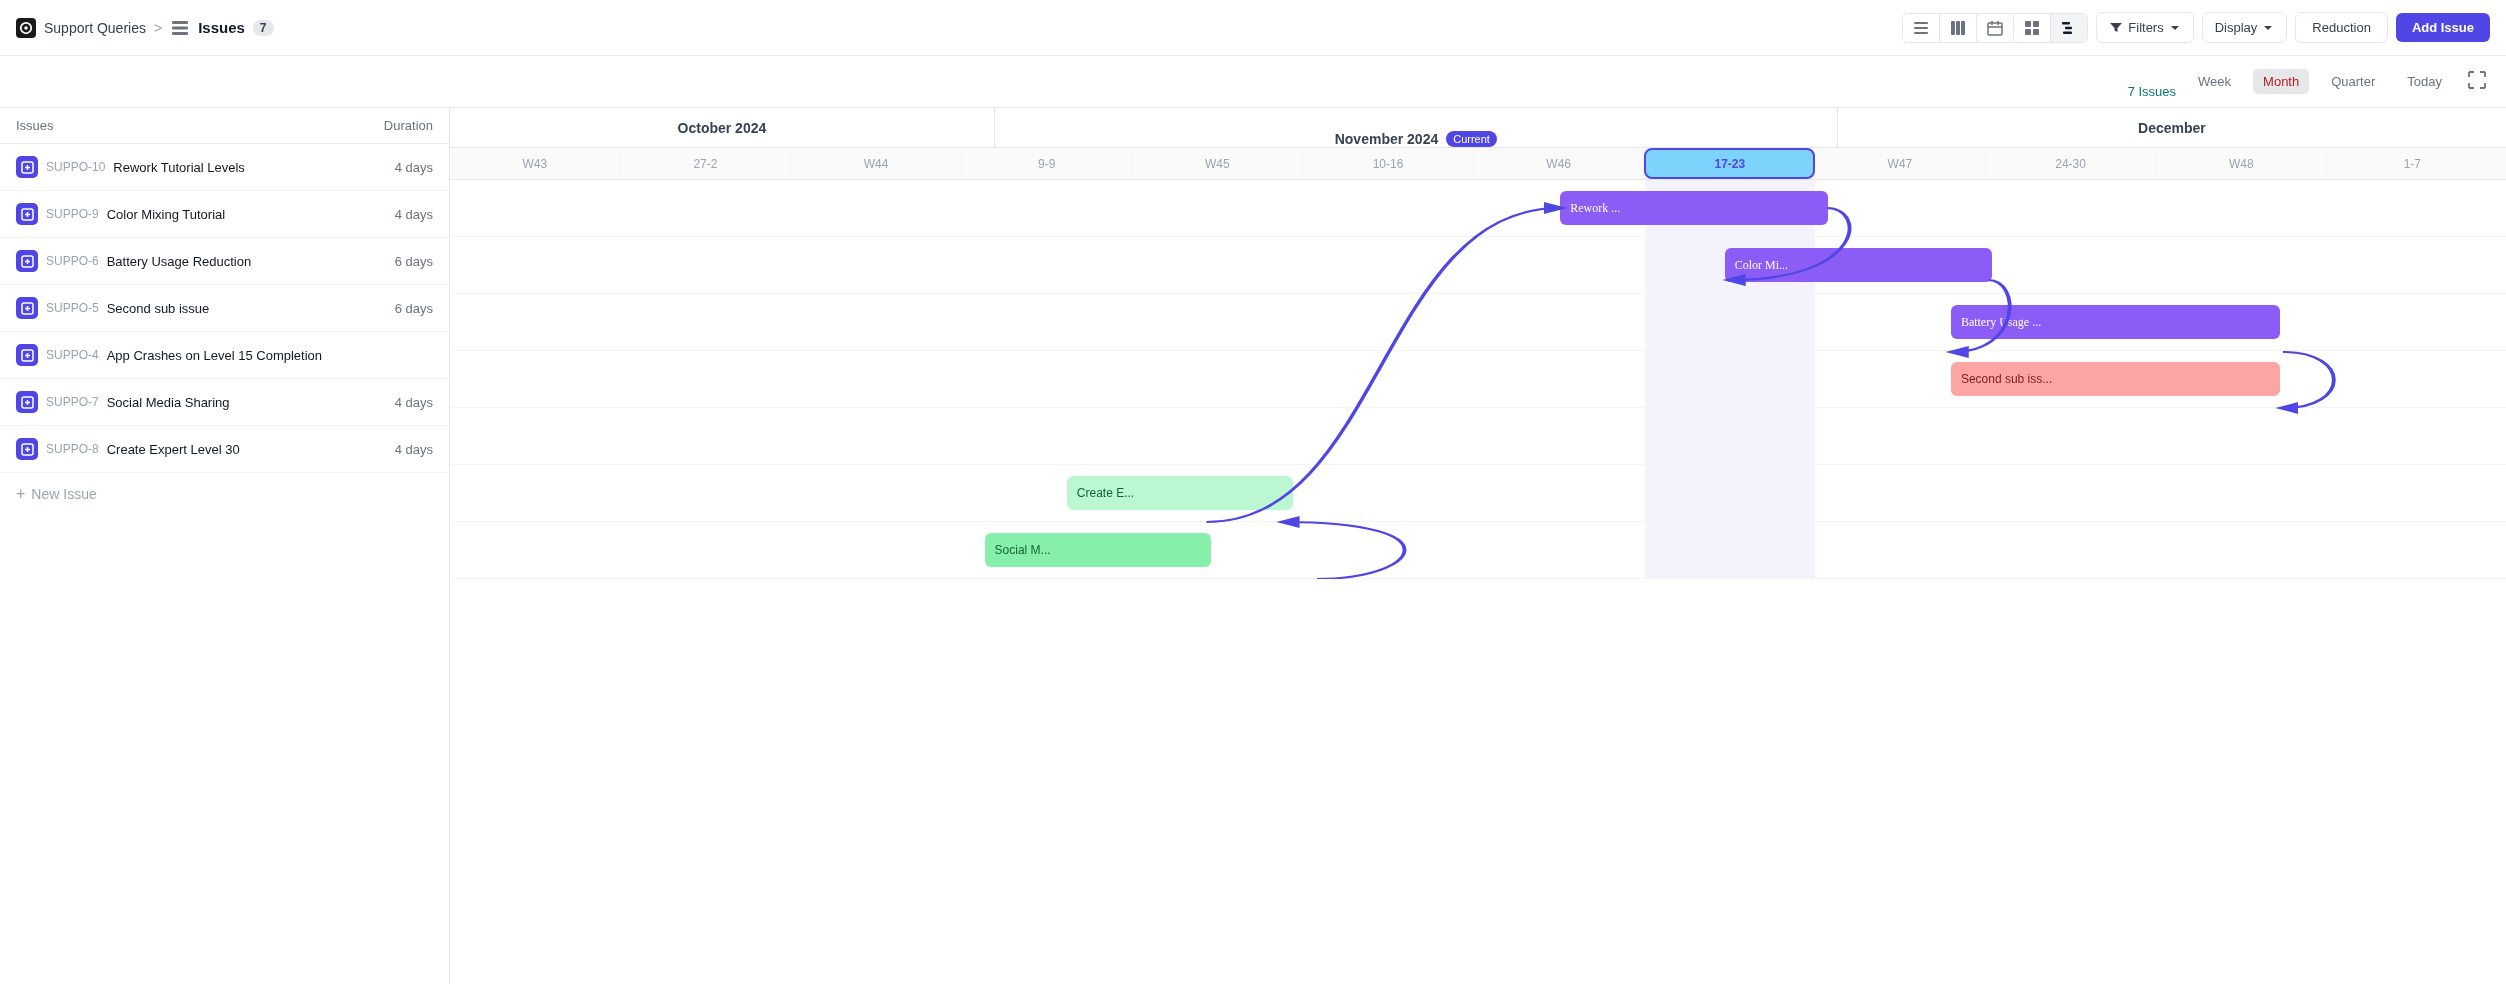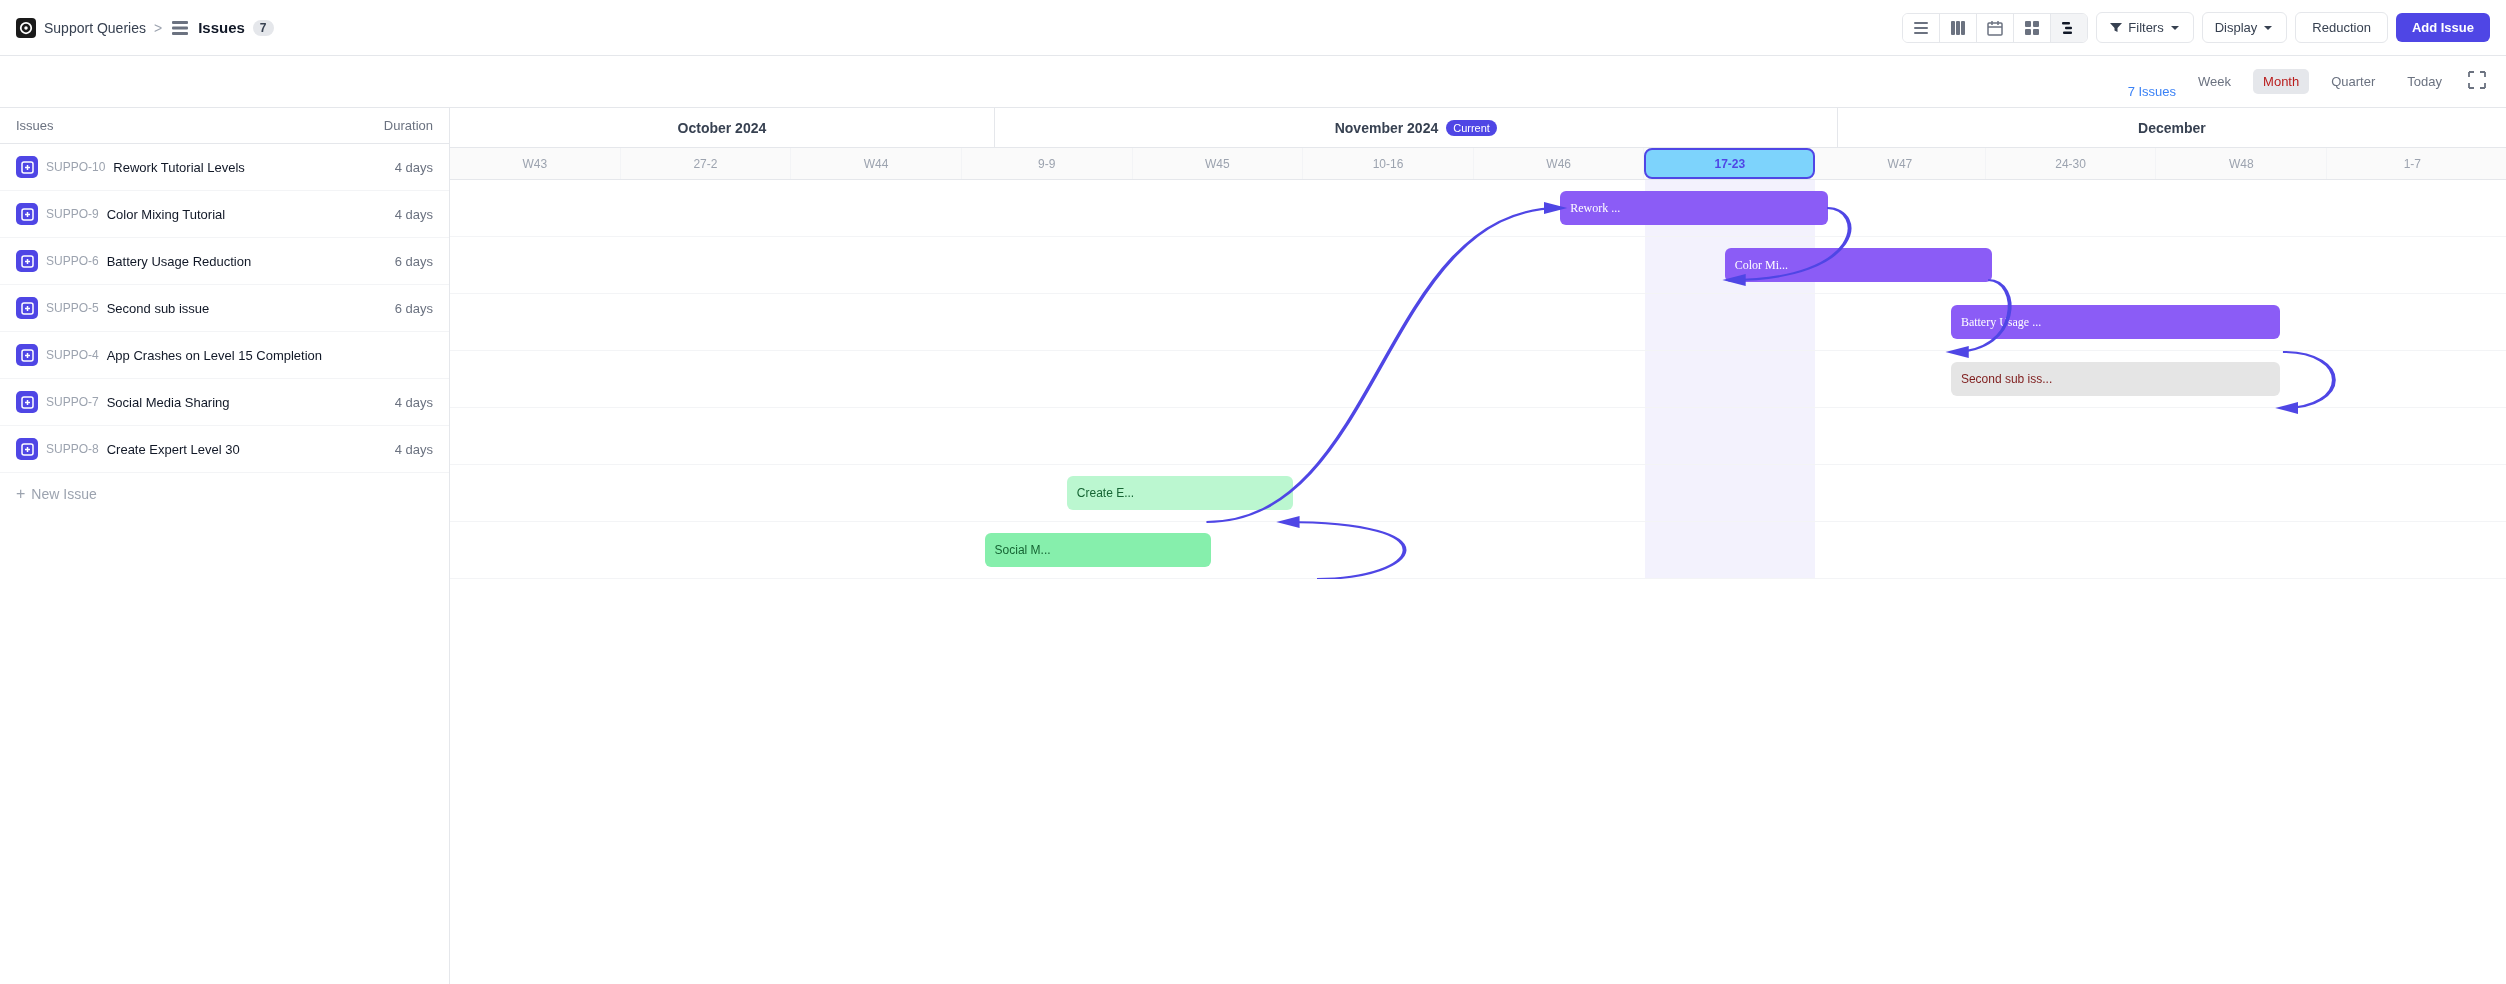--- a/index.html
+++ b/index.html
@@ -26,21 +26,21 @@
     .view-btn.active { background: #f3f4f6; color: #111827; }
     .filter-btn, .display-btn { display: flex; align-items: center; gap: 5px; padding: 7px 12px; border: 1px solid #e5e7eb; border-radius: 6px; background: #fff; cursor: pointer; font-size: 13px; color: #374151; }
     .analytics-btn { padding: 7px 16px; border: 1px solid #e5e7eb; border-radius: 6px; background: #fff; cursor: pointer; font-size: 13px; color: #374151; }
     .add-issue-btn { padding: 7px 16px; border: none; border-radius: 6px; background: #4f46e5; cursor: pointer; font-size: 13px; color: #fff; font-weight: 600; }
 
     
     .sub-header {
       display: flex; align-items: center; justify-content: flex-end;
       padding: 8px 16px; border-bottom: 1px solid #e5e7eb; gap: 12px;
     }
-    .issues-count { color: #3b82f6; font-size: 13px; margin-top: 20px; }
+    .issues-count { color: #0f766e; font-size: 13px; margin-top: 20px; }
     .time-btn { padding: 5px 10px; border-radius: 5px; border: none; background: transparent; cursor: pointer; font-size: 13px; color: #6b7280; }
     .time-btn.active { background: #e5e7eb; color: #b91c1c; font-weight: 500; }
     .fullscreen-btn { padding: 4px; border: none; background: transparent; cursor: pointer; color: #6b7280; }
 
     
     .main { display: flex; height: calc(984px - 56px - 48px); }
 
     
     .left-panel { width: 450px; min-width: 450px; border-right: 1px solid #e5e7eb; display: flex; flex-direction: column; }
     .left-header { display: grid; grid-template-columns: 1fr auto; padding: 10px 16px; border-bottom: 1px solid #e5e7eb; font-size: 13px; color: #6b7280; font-weight: 500; }
@@ -59,21 +59,21 @@
 
     
     .task-bar {
       position: absolute; top: 50%; transform: translateY(-50%);
       height: 34px; border-radius: 6px; display: flex; align-items: center;
       padding: 0 10px; font-size: 12px; font-weight: 500; white-space: nowrap;
       cursor: pointer; z-index: 2;
     }
     .task-bar.gray { background: #8b5cf6; color: white; font-family: Liberation Serif, serif; }
     .task-bar.green { background: #86efac; color: #166534; }
-    .task-bar.red { background: #e5e5e5; color: #7f1d1d; }
+    .task-bar.red { background: #fca5a5; color: #7f1d1d; }
     .task-bar.light-green { background: #bbf7d0; color: #166534; }
 
     
     .arrows-overlay { position: absolute; top: 0; left: 0; width: 100%; height: 100%; pointer-events: none; z-index: 3; }
   </style>
 </head>
 <body>
 
 <div class="header">
   <div class="header-left">
@@ -284,21 +284,21 @@
 
   <div class="gantt-area">
     <div class="gantt-inner" id="gantt-inner">
 
       <div style="display:flex; border-bottom:1px solid #e5e7eb; height:40px; position:relative;">
 
         <div style="width:26.5%; display:flex; align-items:center; justify-content:center; font-weight:600; font-size:14px; color:#374151; border-right:1px solid #e5e7eb;">
           <span>October 2024</span>
         </div>
 
-        <div style="width:41%; display:flex; align-items:center; justify-content:center; font-weight:600; font-size:14px; color:#374151; border-right:1px solid #e5e7eb; gap:8px;">
+        <div style="width:41%; display:flex; align-items:flex-end; justify-content:center; font-weight:600; font-size:14px; color:#374151; border-right:1px solid #e5e7eb; gap:8px;">
           <span>November 2024</span>
           <span style="background:#4f46e5; color:white; font-size:11px; padding:2px 7px; border-radius:10px; font-weight:500;">Current</span>
         </div>
 
         <div style="flex:1; display:flex; align-items:center; justify-content:center; font-weight:600; font-size:14px; color:#374151;">
           <span>December</span>
         </div>
       </div>
 
       <div style="display:flex; border-bottom:1px solid #e5e7eb; height:32px; background:#fafafa;">

